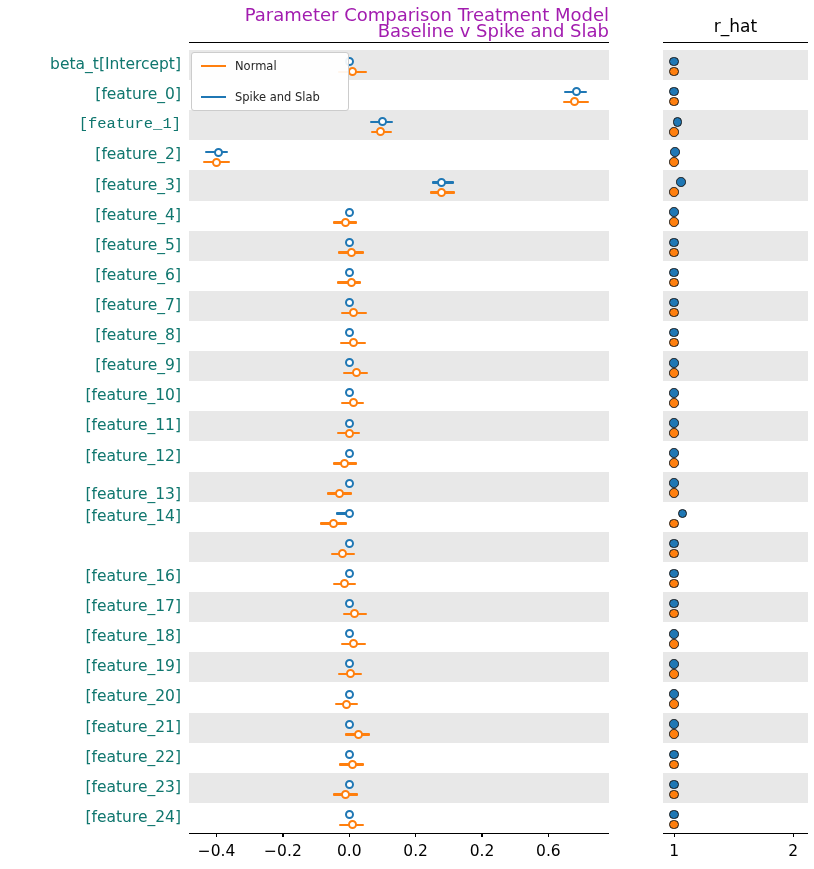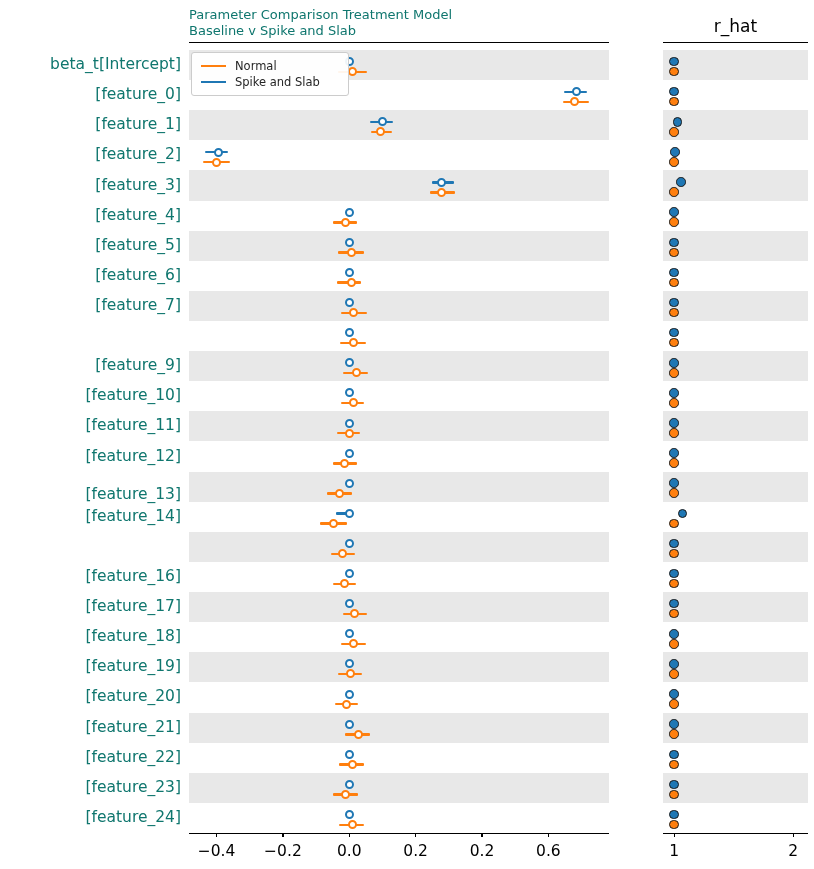--- a/index.html
+++ b/index.html
@@ -1,33 +1,33 @@
 <!DOCTYPE html>
 <html><head>
 <meta charset="utf-8">
 <style>
   html,body{margin:0;padding:0;background:#fff;}
   .figure{
     position:relative;width:814px;height:869px;background:#ffffff;overflow:hidden;
     font-family:"DejaVu Sans","Liberation Sans",sans-serif;color:#000;
   }
-  .plot-title{position:absolute;text-align:left;font-size:13px;line-height:16px;color:#0f766e;}
+  .plot-title{position:absolute;text-align:right;font-size:18px;line-height:16px;color:#a21caf;}
   .rhat-title{position:absolute;text-align:center;font-size:17px;color:#000;}
   .spine{position:absolute;background:#000;height:1.3px;}
   .plot-area{position:absolute;overflow:visible;}
   .band{position:absolute;left:0;right:0;}
   .ci-line{position:absolute;height:2.4px;border-radius:1px;}
   .marker-open{position:absolute;width:5px;height:5px;border-radius:50%;background:#fff;border-style:solid;border-width:2.2px;}
   .dot{position:absolute;width:7.5px;height:7.5px;border-radius:50%;border:1.3px solid #1a1a1a;}
   .tick{position:absolute;width:1.3px;height:4px;background:#000;}
   .tick-label{position:absolute;font-size:15.5px;color:#000;transform:translateX(-50%);white-space:nowrap;}
   .ylabel{position:absolute;text-align:right;font-size:15.5px;color:#0f766e;white-space:nowrap;}
   .legend{
     position:absolute;background:rgba(255,255,255,0.92);border:1px solid #cccccc;border-radius:3px;
-    padding:6px 10px 6px 9px;display:flex;flex-direction:column;gap:2px;z-index:5;
+    padding:6px 10px 6px 9px;display:flex;flex-direction:column;gap:17px;z-index:5;
   }
   .legend-entry{display:flex;align-items:center;gap:9px;}
   .legend-swatch{width:25px;height:2.6px;}
   .legend-label{font-size:11.5px;color:#262626;white-space:nowrap;}
 </style>
 </head>
 <body>
 
 <div class="figure">
 
@@ -205,27 +205,28 @@
       <div class="band" style="top: 730.769px; height: 30.1154px; background: rgb(232, 232, 232);"></div>
       <div class="dot" style="left: 6.3px; top: 737.627px; background: rgb(31, 119, 180);"></div>
       <div class="dot" style="left: 6.3px; top: 747.627px; background: rgb(255, 127, 14);"></div>
       <div class="dot" style="left: 6.3px; top: 767.742px; background: rgb(31, 119, 180);"></div>
       <div class="dot" style="left: 6.3px; top: 777.742px; background: rgb(255, 127, 14);"></div>
     </div>
 
   <div id="ylabels" style="position:absolute;left:0;top:0;width:181px;height:869px;">
       <div class="ylabel" style="left: 0px; right: 0px; top: 55.0577px;">beta_t[Intercept]</div>
       <div class="ylabel" style="left: 0px; right: 0px; top: 85.1731px;">[feature_0]</div>
-      <div class="ylabel" style="left: 0px; right: 0px; top: 115.288px;">[feature_1]</div>
+      <div class="ylabel" style="left: 0px; right: 0px; top: 115.288px; font-family: Liberation Mono, monospace;">[feature_1]</div>
       <div class="ylabel" style="left: 0px; right: 0px; top: 145.404px;">[feature_2]</div>
       <div class="ylabel" style="left: 0px; right: 0px; top: 175.519px;">[feature_3]</div>
       <div class="ylabel" style="left: 0px; right: 0px; top: 205.635px;">[feature_4]</div>
       <div class="ylabel" style="left: 0px; right: 0px; top: 235.75px;">[feature_5]</div>
       <div class="ylabel" style="left: 0px; right: 0px; top: 265.865px;">[feature_6]</div>
       <div class="ylabel" style="left: 0px; right: 0px; top: 295.981px;">[feature_7]</div>
+      <div class="ylabel" style="left: 0px; right: 0px; top: 326.096px;">[feature_8]</div>
       <div class="ylabel" style="left: 0px; right: 0px; top: 356.212px;">[feature_9]</div>
       <div class="ylabel" style="left: 0px; right: 0px; top: 386.327px;">[feature_10]</div>
       <div class="ylabel" style="left: 0px; right: 0px; top: 416.442px;">[feature_11]</div>
       <div class="ylabel" style="left: 0px; right: 0px; top: 446.558px;">[feature_12]</div>
       <div class="ylabel" style="left: 0px; right: 0px; top: 485px;">[feature_13]</div>
       <div class="ylabel" style="left: 0px; right: 0px; top: 506.788px;">[feature_14]</div>
       <div class="ylabel" style="left: 0px; right: 0px; top: 567.019px;">[feature_16]</div>
       <div class="ylabel" style="left: 0px; right: 0px; top: 597.135px;">[feature_17]</div>
       <div class="ylabel" style="left: 0px; right: 0px; top: 627.25px;">[feature_18]</div>
       <div class="ylabel" style="left: 0px; right: 0px; top: 657.365px;">[feature_19]</div>

